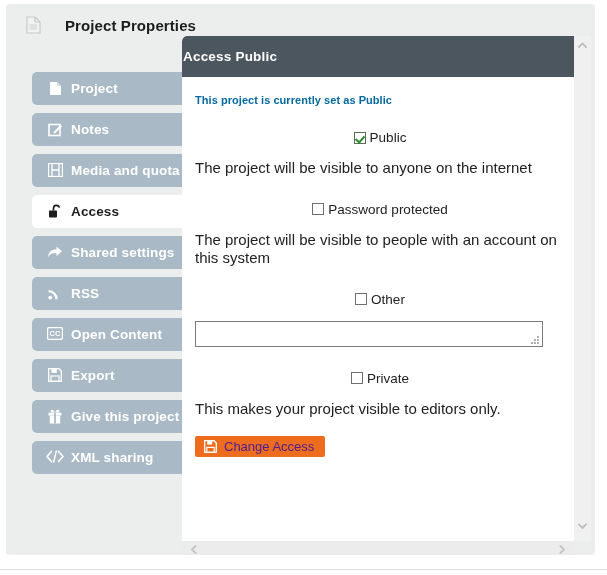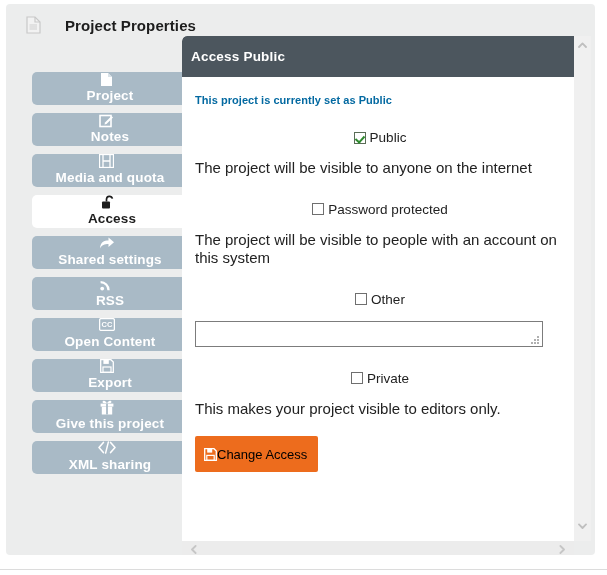--- a/index.html
+++ b/index.html
@@ -64,28 +64,28 @@
     top: 68px;
     width: 156px;
   }
   .side-item {
     height: 33px;
     margin-bottom: 8px;
     border-radius: 5px;
     background: #a9bac6;
     display: flex;
     align-items: center;
+    padding-left: 14px;
     box-sizing: border-box;
     color: #ffffff;
     font-size: 13.5px;
     font-weight: bold;
     letter-spacing: .15px;
     cursor: pointer;
     position: relative;
-    flex-direction: column;
   }
   .side-item .si-icon {
     width: 18px;
     height: 16px;
     margin-right: 7px;
     display: flex;
     align-items: flex-start;
     justify-content: center;
     flex: 0 0 auto;
   }
@@ -109,21 +109,21 @@
     border-radius: 5px 0 0 0;
     overflow: hidden;
     z-index: 2;
   }
   #panel-header {
     height: 41px;
     background: #4c565e;
     border-radius: 5px 0 0 0;
     display: flex;
     align-items: center;
-    padding-left: 9px;
+    padding-left: 1px;
     box-sizing: border-box;
   }
   #panel-header .ph-title {
     color: #ffffff;
     font-size: 13.5px;
     font-weight: bold;
     letter-spacing: .2px;
   }
   #panel-body {
     padding: 0 13px;
@@ -215,26 +215,27 @@
     height: 2px;
     background: #b0b0b0;
     display: block;
   }
 
   
   #change-access-btn {
     margin-top: 18px;
     display: inline-flex;
     align-items: center;
-    height: 36px;
+    gap: 7px;
+    height: 21px;
     padding: 0 11px 0 9px;
     background: #ed6c1d;
     border: none;
     border-radius: 2px;
-    color: #000000;
+    color: #4c1d95;
     font-size: 13px;
     font-family: "Liberation Sans", sans-serif;
     cursor: pointer;
     box-sizing: border-box;
   }
   #change-access-btn .save-ic { display: flex; align-items: center; }
 
   
   #vscroll {
     position: absolute;

